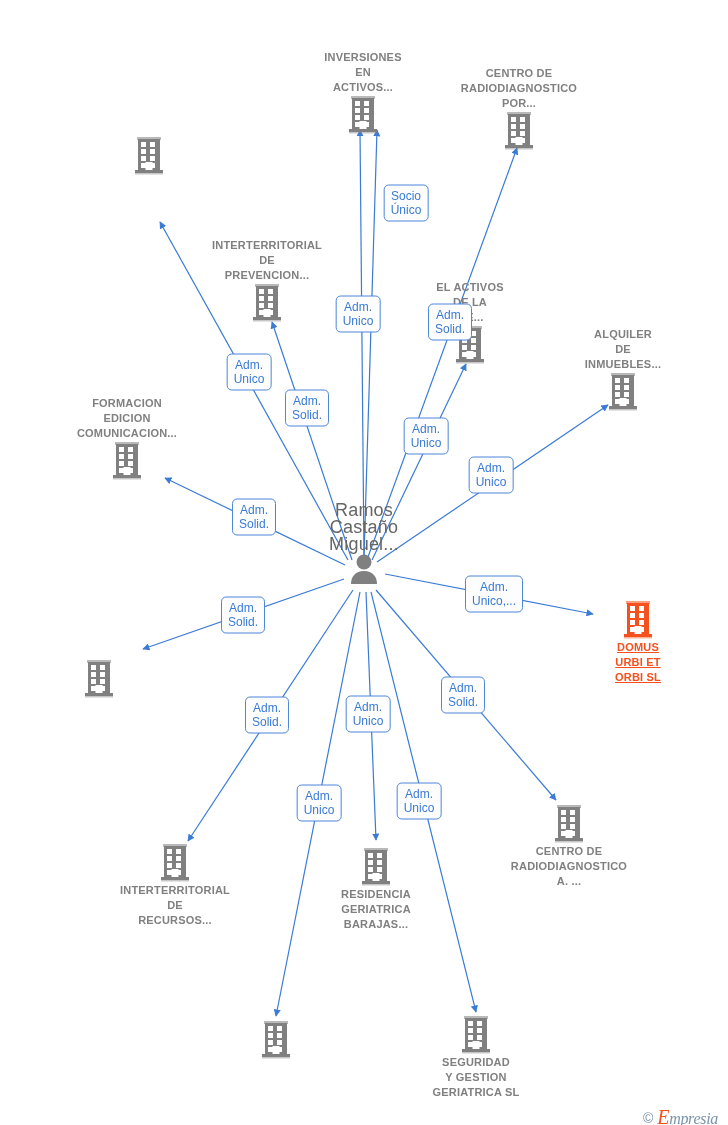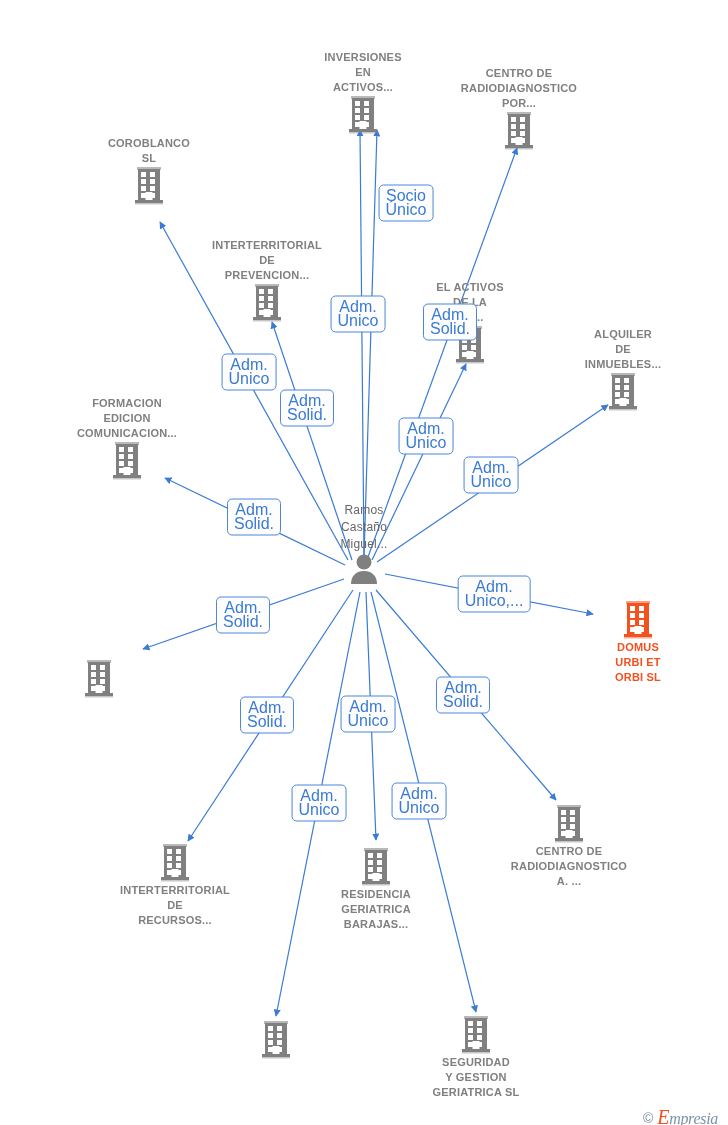--- a/index.html
+++ b/index.html
@@ -35,39 +35,40 @@
     font-size: 11px;
     line-height: 15px;
     color: #808080;
     font-weight: bold;
     letter-spacing: 0.2px;
     white-space: pre-line;
     user-select: none;
   }
   .node.center .nlabel {
     font-weight: normal;
-    font-size: 12px;
+    font-size: 18px;
     line-height: 17px;
     color: #666;
   }
   .node.highlight .nlabel {
     color: #F4511E;
+    text-decoration: underline;
   }
   .icon-wrap {
     display: block;
     line-height: 0;
   }
   .icon-wrap svg { display: inline-block; }
   .edge-label {
     position: absolute;
     background: #fdfdfd;
     border: 1px solid #4a86d8;
     border-radius: 5px;
     color: #3a7bd5;
-    font-size: 16px;
+    font-size: 12px;
     line-height: 14px;
     padding: 3px 6px 4px 6px;
     text-align: center;
     white-space: pre-line;
     transform: translate(-50%, -50%);
     cursor: pointer;
     user-select: none;
     box-shadow: 0 0 0 0 rgba(0,0,0,0);
   }
   .watermark {
@@ -163,22 +164,20 @@
               <rect x="16" y="20" width="5" height="5"></rect>
               <rect x="7" y="27" width="5" height="5"></rect>
               <rect x="16" y="27" width="5" height="5"></rect>
     </g>
     <rect x="11.5" y="26" width="7" height="8" fill="#ffffff"></rect>
     <rect x="1" y="34" width="28" height="3" fill="#808080"></rect>
     <rect x="1" y="37" width="28" height="1.5" fill="#808080" opacity="0.45"></rect>
   </svg></span>
       </div>
       <div class="node" style="left: 149px; top: 124px;">
-        <div class="nlabel">COROBLANCO
-SL</div>
         <span class="icon-wrap"><svg width="30" height="40" viewBox="0 0 30 40">
     <rect x="3" y="1" width="24" height="3" fill="#808080" opacity="0.55"></rect>
     <rect x="4" y="3" width="22" height="31" fill="#808080"></rect>
     <g fill="#ffffff">
       <rect x="7" y="6" width="5" height="5"></rect>
               <rect x="16" y="6" width="5" height="5"></rect>
               <rect x="7" y="13" width="5" height="5"></rect>
               <rect x="16" y="13" width="5" height="5"></rect>
               <rect x="7" y="20" width="5" height="5"></rect>
               <rect x="16" y="20" width="5" height="5"></rect>

